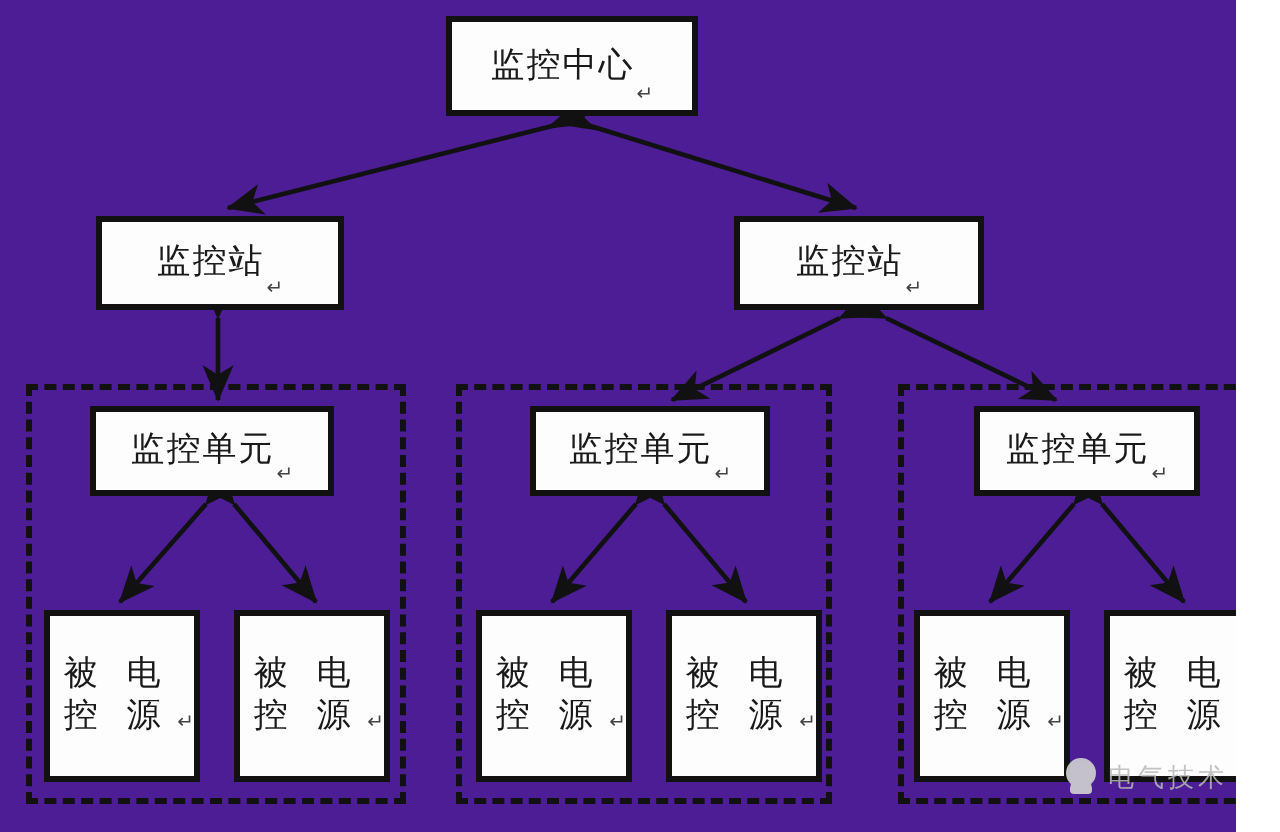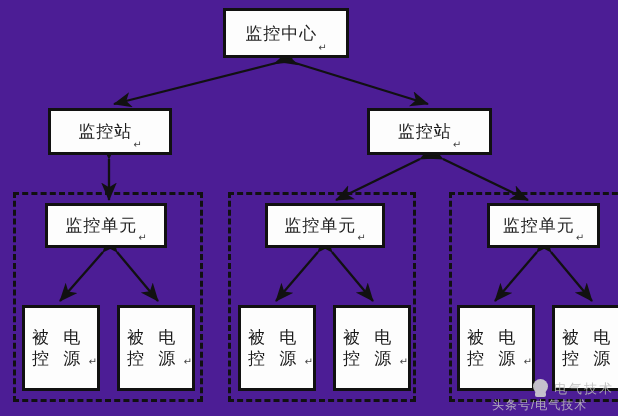--- a/index.html
+++ b/index.html
@@ -48,21 +48,21 @@
     z-index:1;
     background:transparent;
   }
   .wm{
     position:absolute;
     z-index:5;
     color:#b9b9b9;
     font-size:13px;
     letter-spacing:2px;
     white-space:nowrap;
-    font-family:Liberation Sans, sans-serif;
+    font-family:Liberation Mono, monospace;
     opacity:.85;
   }
   .wm.line2{font-size:12px;letter-spacing:1px;color:#c4c4c4;}
   .wm-dot{
     position:absolute;z-index:5;
     width:15px;height:15px;border-radius:50%;
     background:#d2d2d2;opacity:.9;
   }
   .wm-dot:after{
     content:"";position:absolute;left:2px;top:10px;
@@ -192,15 +192,14 @@
         <span class="lbl">被控</span>
       </div>
     <div class="row">
         <span class="lbl">电源</span>
         <span class="pmark">↵</span>
       </div>
   </div>
 
   <div class="wm-dot" style="left:533px;top:379px;"></div>
   <div class="wm" style="left:554px;top:380px;">电气技术</div>
-  <div class="wm line2" style="left:492px;top:397px;">头条号/电气技术</div>
 
 </div>
 
 </body></html>

